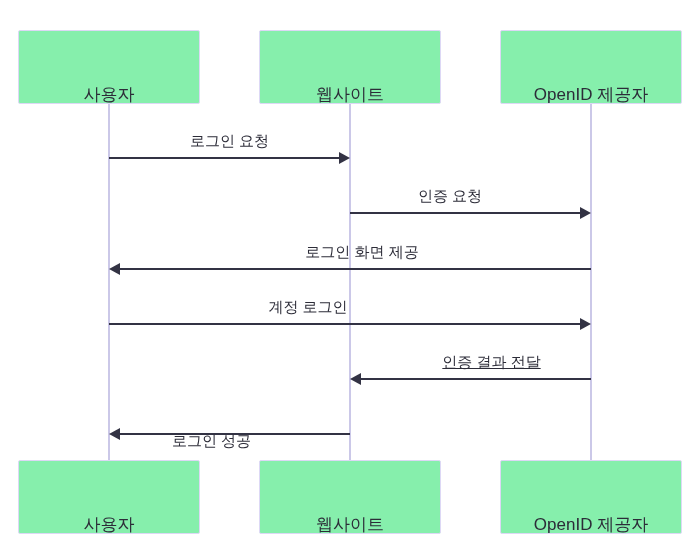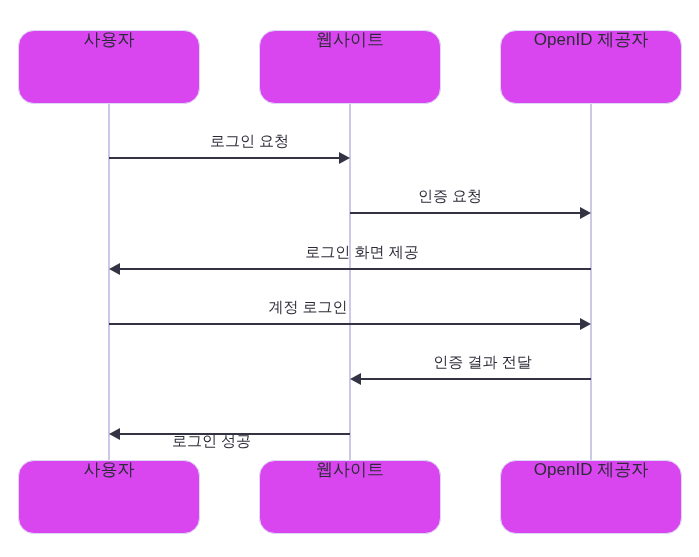--- a/index.html
+++ b/index.html
@@ -21,25 +21,25 @@
   .lifeline {
     position: absolute;
     width: 2px;
     background: #cbc8e8;
   }
   .participant-box {
     position: absolute;
     box-sizing: border-box;
     height: 74px;
     width: 182px;
-    background: #d946ef;
+    background: #86efac;
     border: 1px solid #ddd8f5;
-    border-radius: 16px;
+    border-radius: 2px;
     display: flex;
-    align-items: flex-start;
+    align-items: flex-end;
     justify-content: center;
   }
   .participant-label {
     font-size: 17px;
     color: #2c2c38;
     line-height: 1;
     white-space: nowrap;
   }
   .message {
     position: absolute;
@@ -73,33 +73,33 @@
 
 <div id="diagram-root">
   <div id="lifelines-layer">
       <div class="lifeline" style="left: 108px; top: 104px; height: 356px;"></div>
       <div class="lifeline" style="left: 349px; top: 104px; height: 356px;"></div>
       <div class="lifeline" style="left: 590px; top: 104px; height: 356px;"></div>
     </div>
   <div id="messages-layer">
       <div class="message" style="left: 109px; top: 157px; width: 230px;"></div>
       <div class="arrowhead right" style="top: 152px; left: 339px;"></div>
-      <div class="message-label" style="left: 109px; width: 241px; top: 133px; padding-left: 20px;">로그인 요청</div>
+      <div class="message-label" style="left: 109px; width: 241px; top: 133px;">로그인 요청</div>
       <div class="message" style="left: 350px; top: 212px; width: 230px;"></div>
       <div class="arrowhead right" style="top: 207px; left: 580px;"></div>
       <div class="message-label" style="left: 350px; width: 200px; top: 188px;">인증 요청</div>
       <div class="message" style="left: 120px; top: 268px; width: 471px;"></div>
       <div class="arrowhead left" style="top: 263px; left: 109px;"></div>
       <div class="message-label" style="left: 109px; width: 482px; top: 244px; margin-left: 12px;">로그인 화면 제공</div>
       <div class="message" style="left: 109px; top: 323px; width: 471px;"></div>
       <div class="arrowhead right" style="top: 318px; left: 580px;"></div>
       <div class="message-label" style="left: 109px; width: 398px; top: 299px;">계정 로그인</div>
       <div class="message" style="left: 361px; top: 378px; width: 230px;"></div>
       <div class="arrowhead left" style="top: 373px; left: 350px;"></div>
-      <div class="message-label" style="left: 362px; width: 241px; top: 354px;">인증 결과 전달</div>
+      <div class="message-label" style="left: 371px; width: 241px; top: 354px; text-decoration: underline;">인증 결과 전달</div>
       <div class="message" style="left: 120px; top: 433px; width: 230px;"></div>
       <div class="arrowhead left" style="top: 428px; left: 109px;"></div>
       <div class="message-label" style="left: 109px; width: 205px; top: 433px;">로그인 성공</div>
     </div>
   <div id="boxes-layer">
       <div class="participant-box" style="left: 18px; top: 30px; width: 182px; height: 74px;">
         <span class="participant-label">사용자</span>
       </div>
       <div class="participant-box" style="left: 18px; top: 460px; width: 182px; height: 74px;">
         <span class="participant-label">사용자</span>

